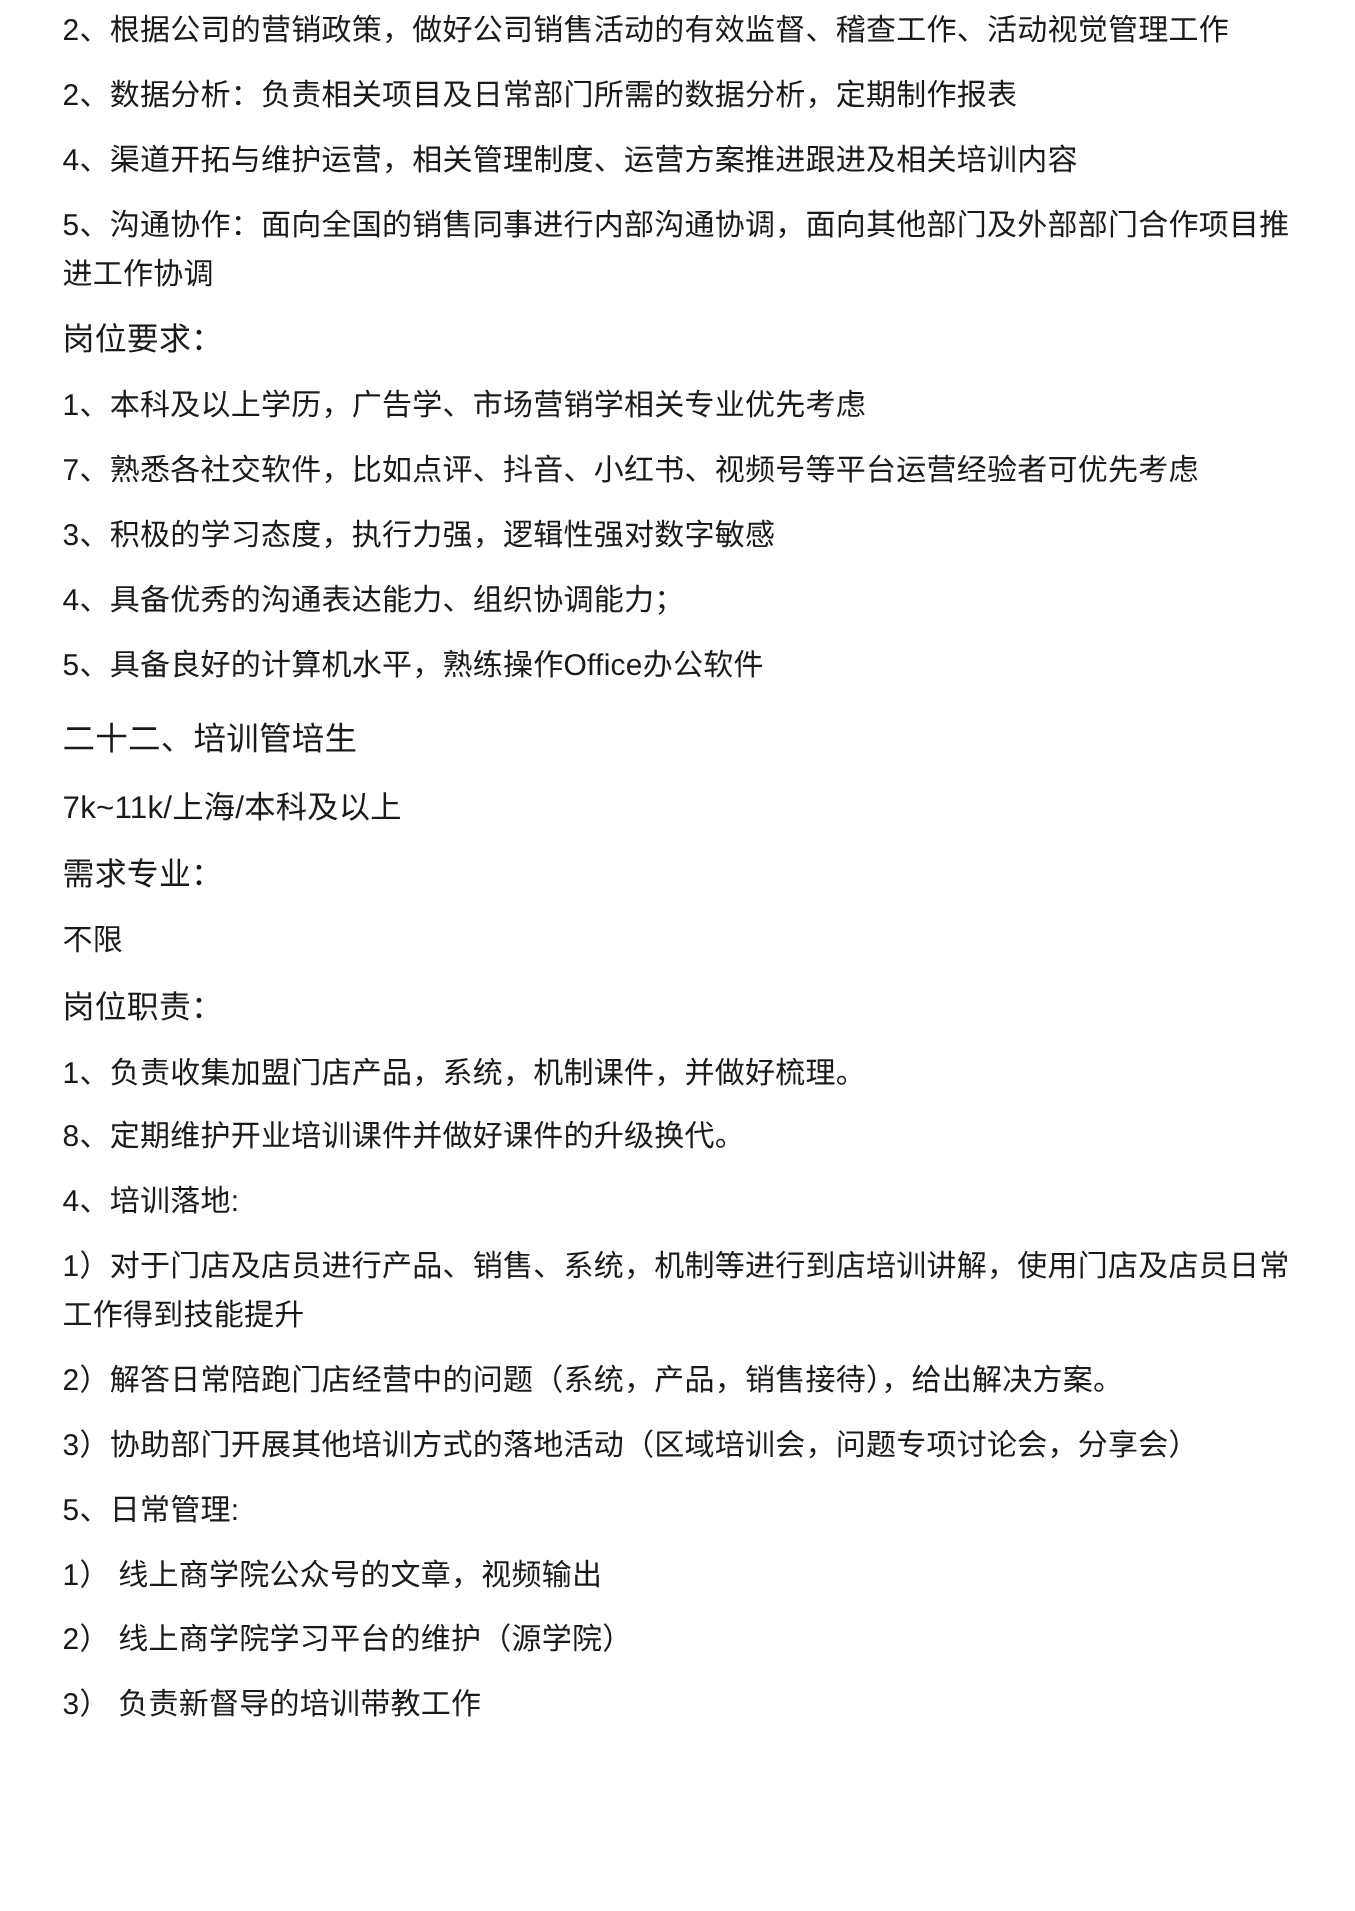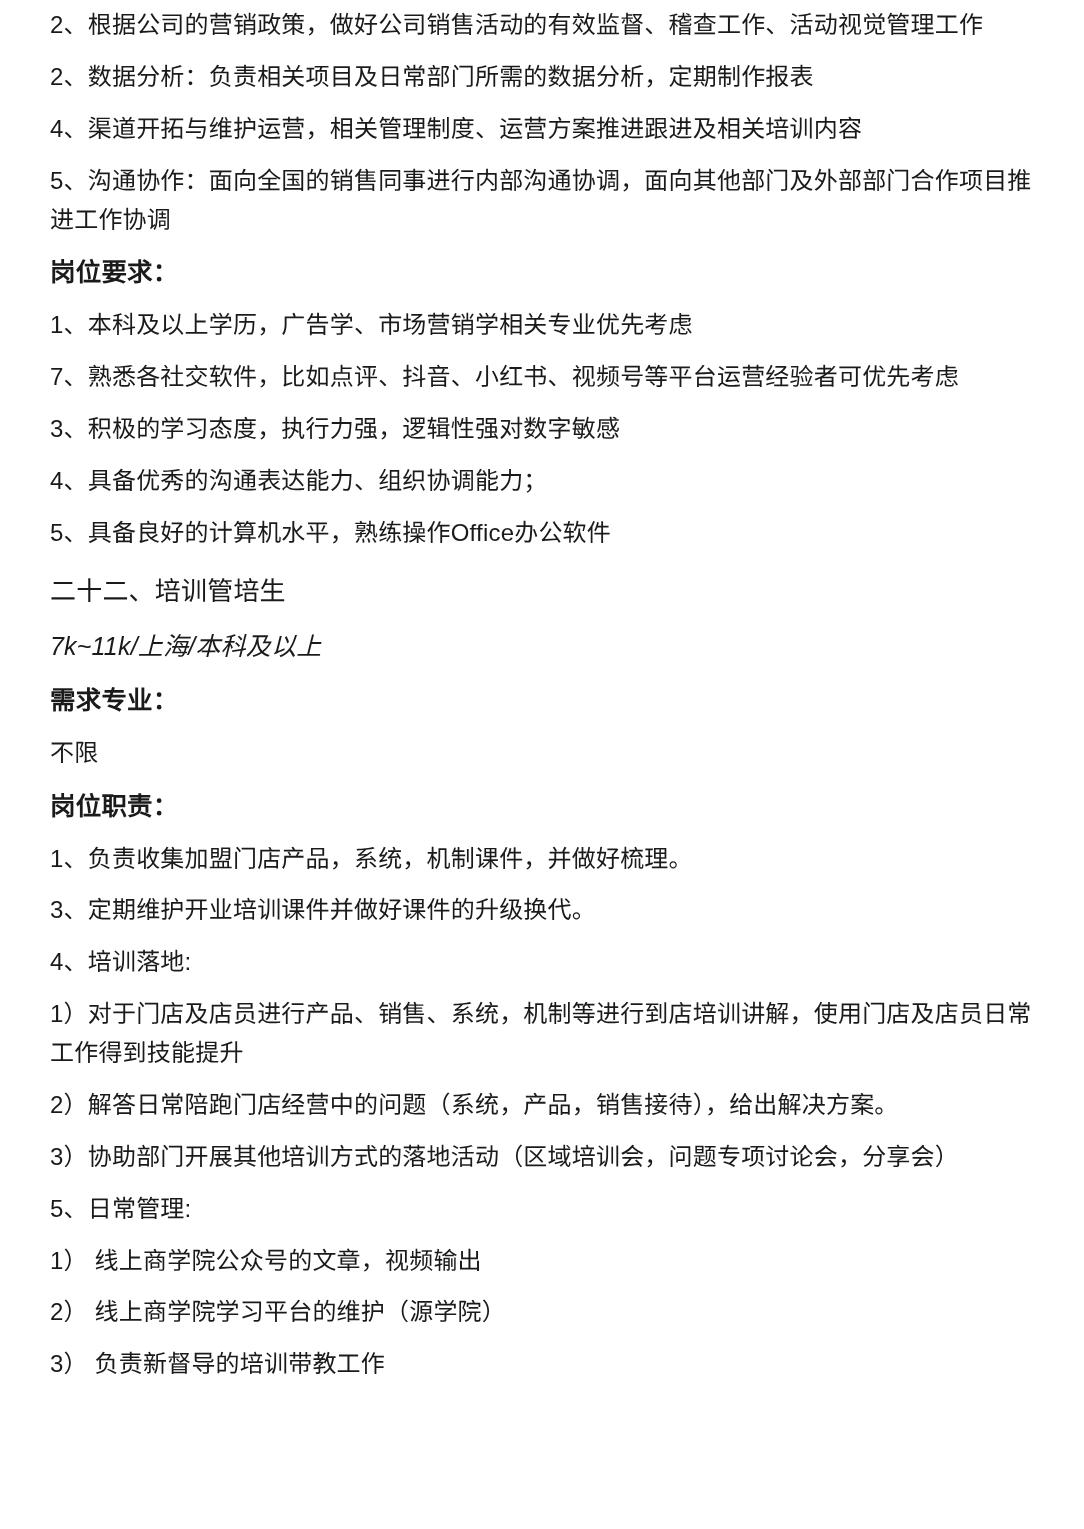--- a/index.html
+++ b/index.html
@@ -24,37 +24,36 @@
     font-size: 24px;
     line-height: 1.62;
     margin: 0 0 13px 0;
     letter-spacing: 0.2px;
     text-align: left;
     word-break: break-word;
   }
   .heading {
     font-size: 25.5px;
     line-height: 1.6;
-    font-weight: bold;
+    font-weight: normal;
     margin: 0 0 13px 0;
     letter-spacing: 0.2px;
   }
   .section-title {
     font-size: 26px;
     line-height: 1.6;
     font-weight: normal;
     margin: 18px 0 14px 0;
     letter-spacing: 0.2px;
   }
   .meta {
     font-size: 25px;
     line-height: 1.6;
     margin: 0 0 14px 0;
     letter-spacing: 0.2px;
-    font-style: italic;
   }
 </style>
 </head>
 <body>
 
 <div class="page">
   <div id="content">
       <p class="para">2、根据公司的营销政策，做好公司销售活动的有效监督、稽查工作、活动视觉管理工作</p>
       <p class="para">2、数据分析：负责相关项目及日常部门所需的数据分析，定期制作报表</p>
       <p class="para">4、渠道开拓与维护运营，相关管理制度、运营方案推进跟进及相关培训内容</p>
@@ -64,21 +63,21 @@
       <p class="para">7、熟悉各社交软件，比如点评、抖音、小红书、视频号等平台运营经验者可优先考虑</p>
       <p class="para">3、积极的学习态度，执行力强，逻辑性强对数字敏感</p>
       <p class="para">4、具备优秀的沟通表达能力、组织协调能力；</p>
       <p class="para">5、具备良好的计算机水平，熟练操作Office办公软件</p>
       <p class="section-title">二十二、培训管培生</p>
       <p class="meta">7k~11k/上海/本科及以上</p>
       <p class="heading">需求专业：</p>
       <p class="para">不限</p>
       <p class="heading">岗位职责：</p>
       <p class="para">1、负责收集加盟门店产品，系统，机制课件，并做好梳理。</p>
-      <p class="para">3、定期维护开业培训课件并做好课件的升级换代。</p>
+      <p class="para">8、定期维护开业培训课件并做好课件的升级换代。</p>
       <p class="para">4、培训落地:</p>
       <p class="para">1）对于门店及店员进行产品、销售、系统，机制等进行到店培训讲解，使用门店及店员日常工作得到技能提升</p>
       <p class="para">2）解答日常陪跑门店经营中的问题（系统，产品，销售接待），给出解决方案。</p>
       <p class="para">3）协助部门开展其他培训方式的落地活动（区域培训会，问题专项讨论会，分享会）</p>
       <p class="para">5、日常管理:</p>
       <p class="para">1）  线上商学院公众号的文章，视频输出</p>
       <p class="para">2）  线上商学院学习平台的维护（源学院）</p>
       <p class="para">3）  负责新督导的培训带教工作</p>
     </div>
 </div>

